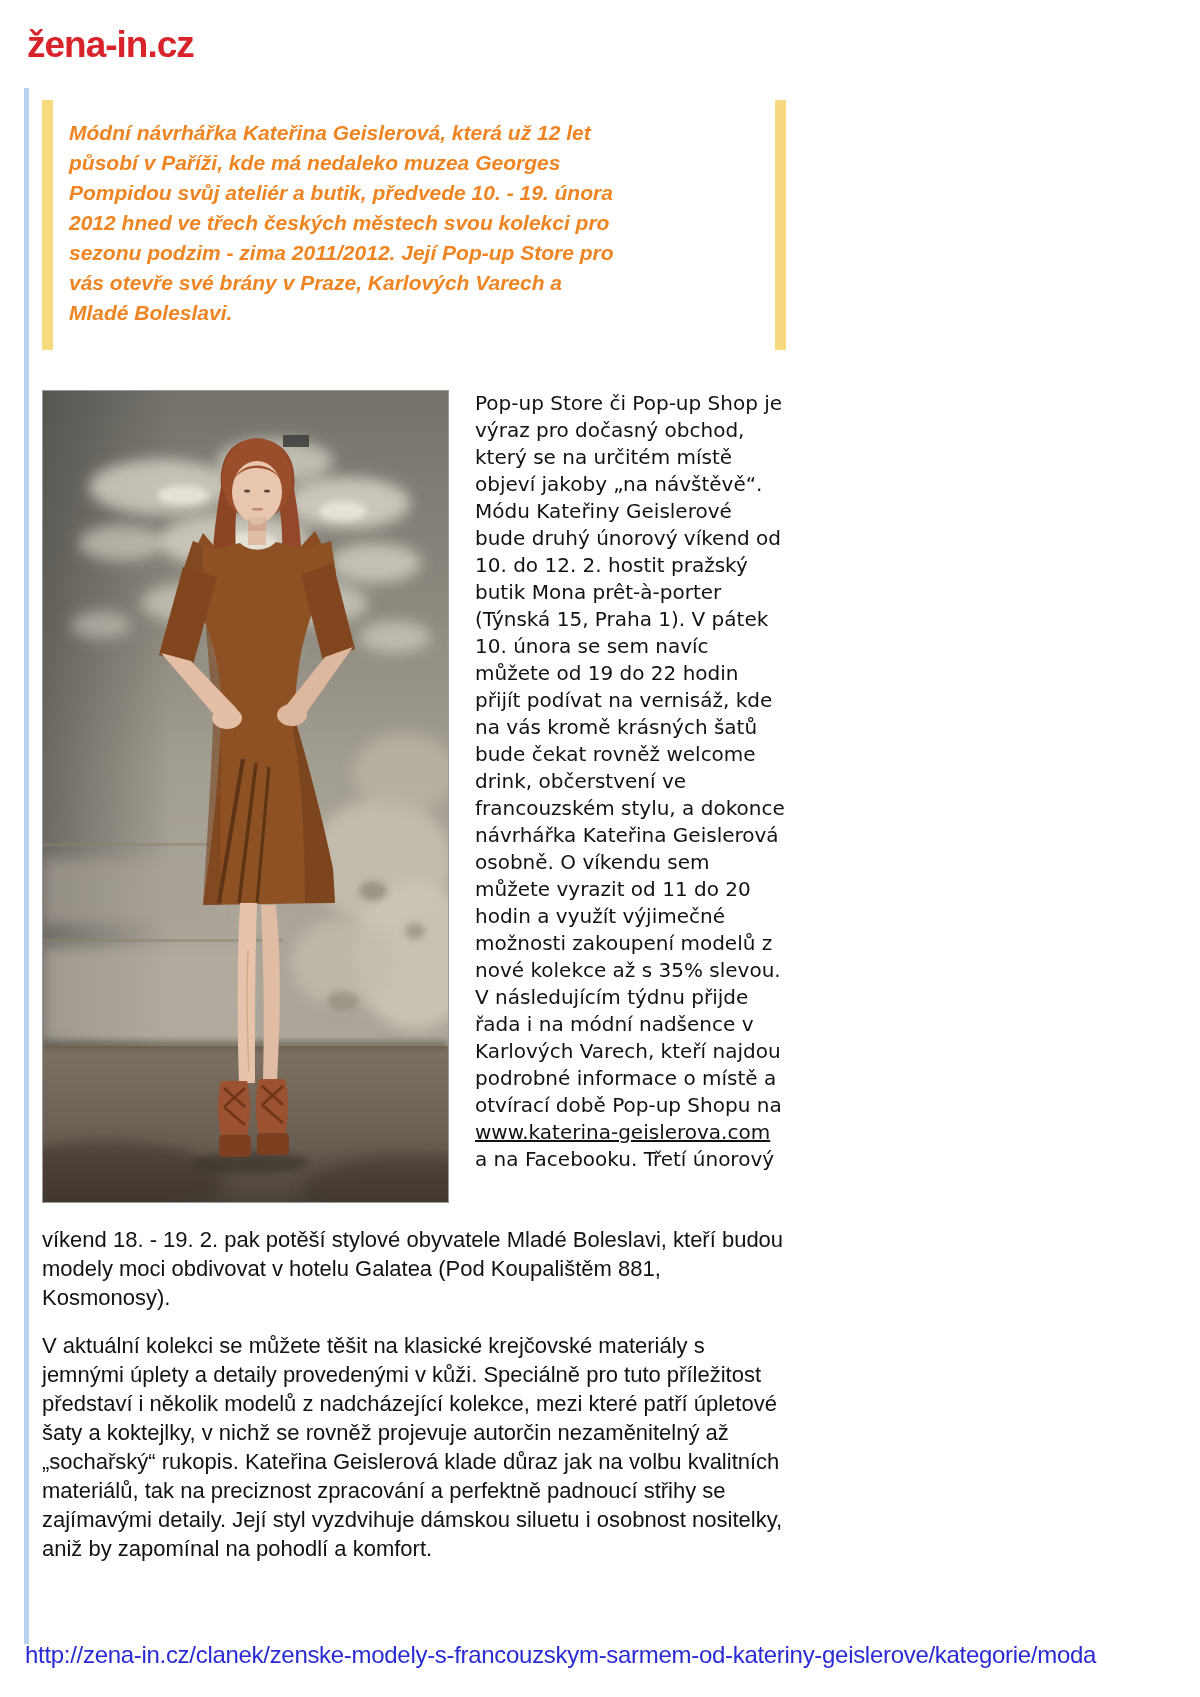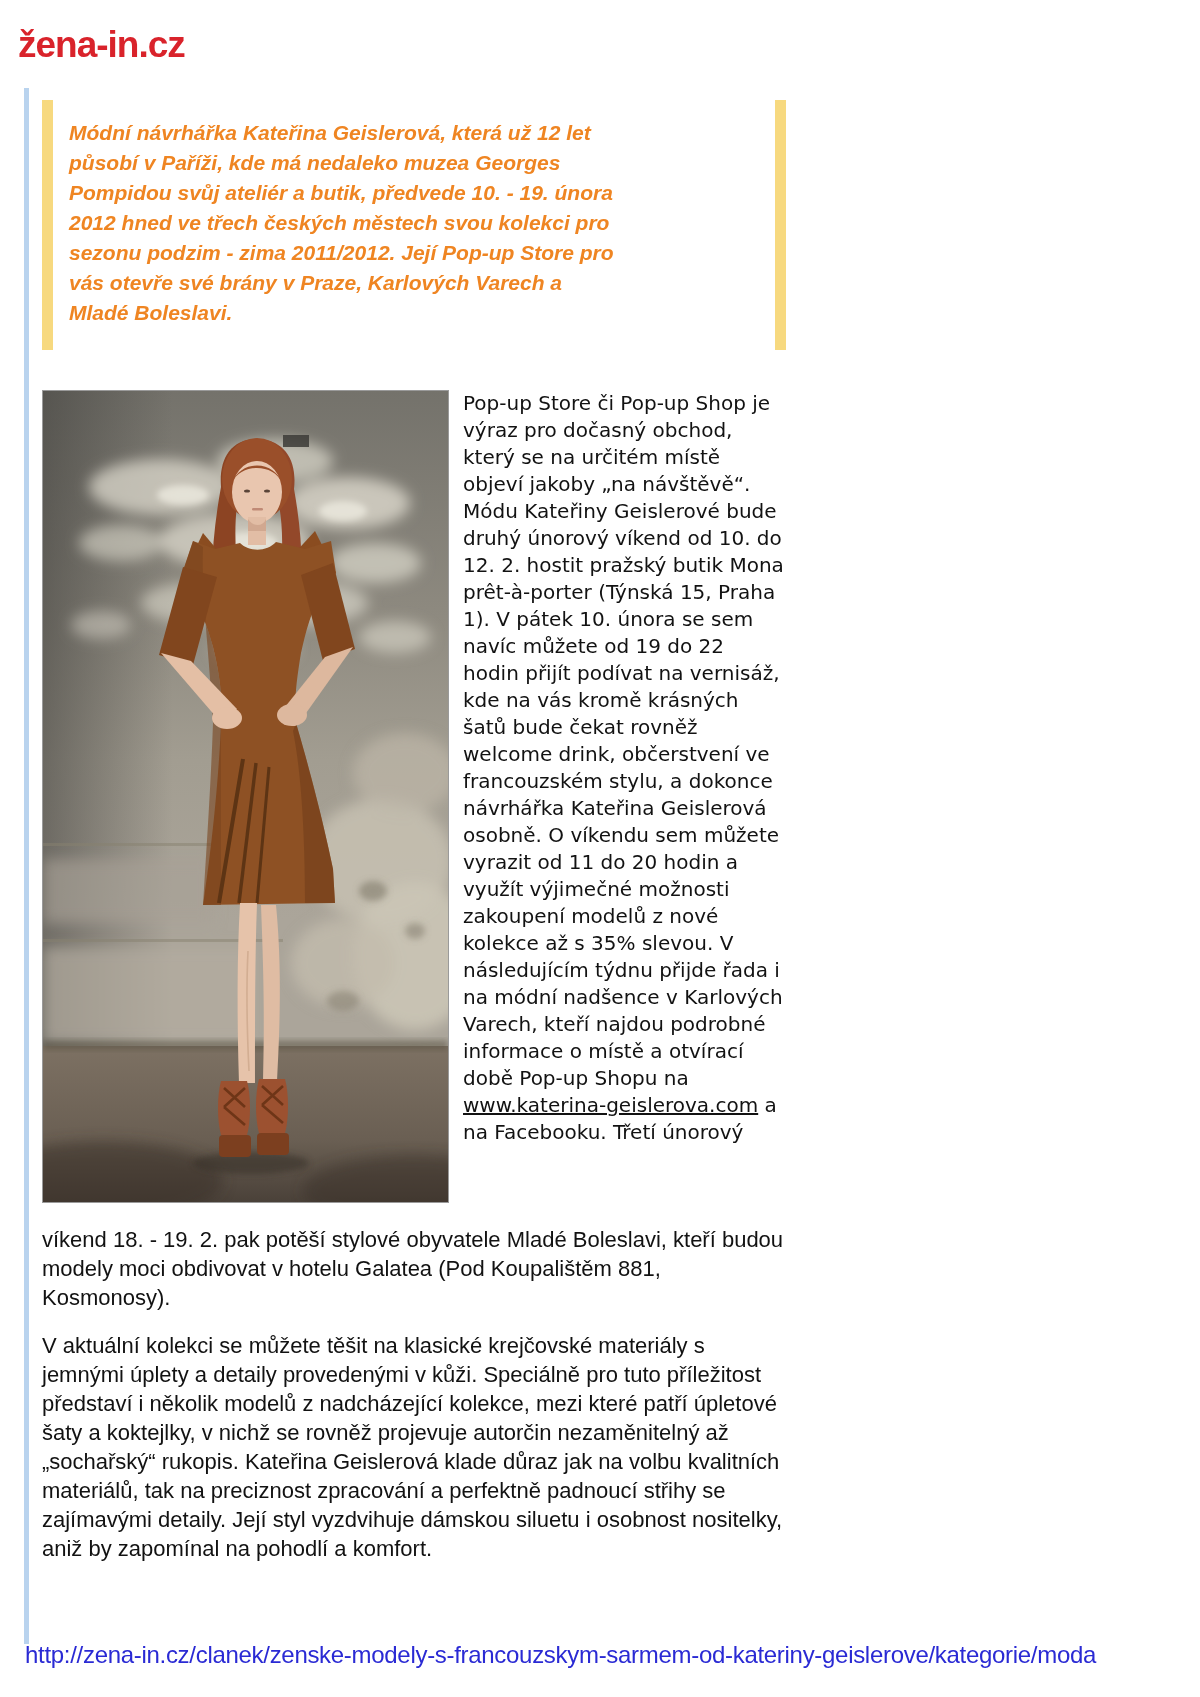--- a/index.html
+++ b/index.html
@@ -13,21 +13,21 @@
     --footer_url:#2a2ad4;
     --page_bg:#ffffff;
   }
   *{box-sizing:border-box;margin:0;padding:0;}
   html,body{background:var(--page_bg);}
   body{
     width:1200px;height:1697px;position:relative;overflow:hidden;
     font-family:"Liberation Sans",sans-serif;
   }
   .logo{
-    position:absolute;left:18px;top:24px;
+    position:absolute;left:27px;top:24px;
     font-weight:bold;font-size:37px;letter-spacing:-1px;
     color:var(--accent_red);
     font-family:"Liberation Sans",sans-serif;
     text-decoration:none;cursor:pointer;
   }
   .side-line{
     position:absolute;left:24px;top:88px;width:5px;height:1556px;
     background:var(--side_line);
   }
   .main{
@@ -46,21 +46,21 @@
     border-left:11px solid var(--lead_bar);
     border-right:11px solid var(--lead_bar);
     padding:18px 150px 22px 16px;
     font-style:italic;
   }
   .lead-box p{
     font-weight:bold;font-size:21px;line-height:30px;
     color:var(--lead_text);
   }
   .photo-row{
-    display:flex;gap:14px;margin-top:40px;align-items:flex-start;
+    display:flex;gap:26px;margin-top:40px;align-items:flex-start;
   }
   .photo-frame{
     flex:none;width:407px;height:813px;
     border:1px solid #9a9a9a;background:#8e8a80;
   }
   .photo-frame svg{display:block;}
   .body-col{
     width:330px;
     font-family:"DejaVu Sans",sans-serif;
     font-size:20px;line-height:27px;

